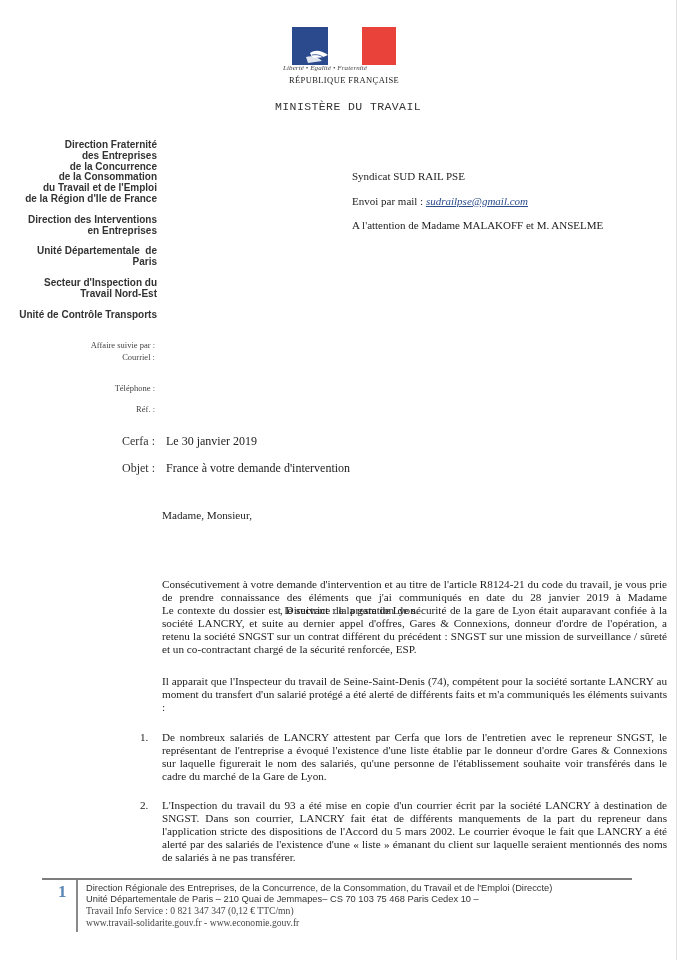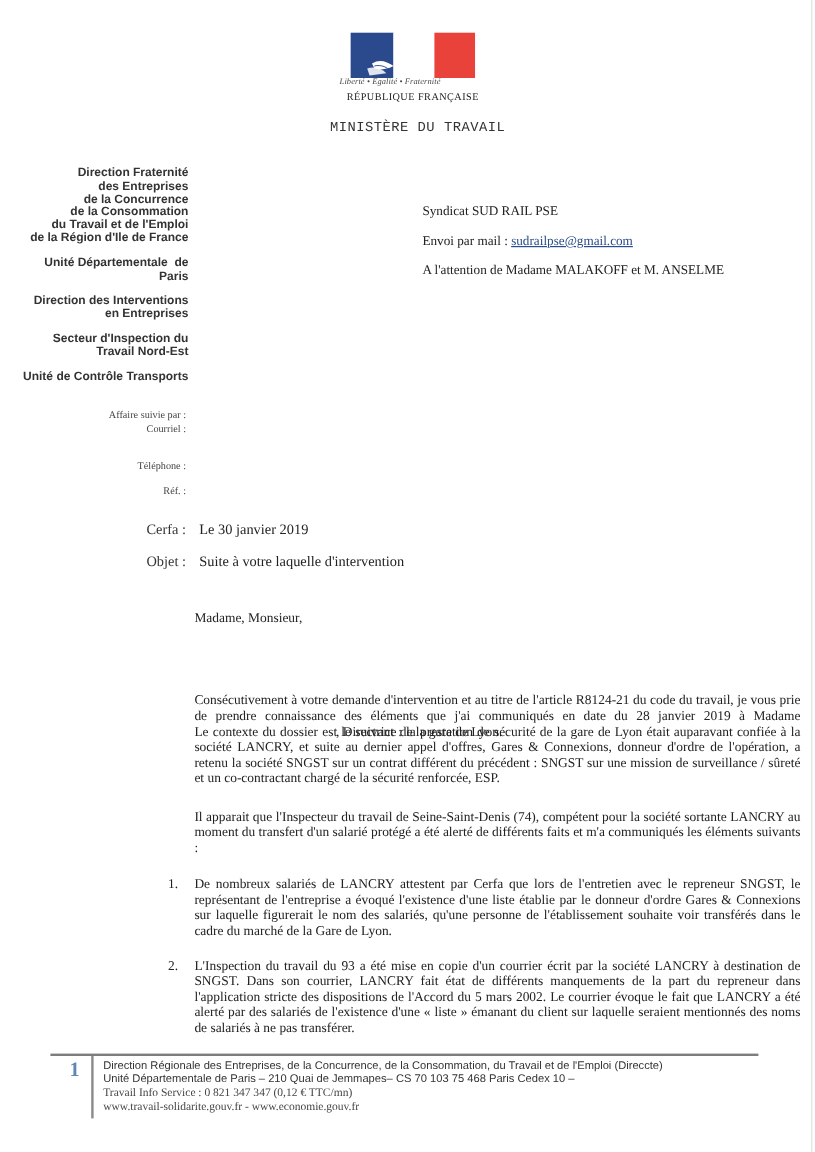--- a/index.html
+++ b/index.html
@@ -19,21 +19,21 @@
   .sidebar .grp { margin-bottom: 10px; }
   .sidebar .grp div { white-space: nowrap; }
 
   .meta { font-size: 8.5px; color: #444; text-align: right; width: 150px; left: 5px; }
 
   .label-date { left: 60px; width: 95px; text-align: right; font-size: 12px; color: #333; }
   .val-date { left: 166px; font-size: 12px; color: #222; }
 
   
   .recip { left: 352px; font-size: 11px; color: #222; }
-  .recip a { color: #2a4c8a; text-decoration: underline; }
+  .recip a { color: #2a4c8a; text-decoration: underline; font-style: italic; }
 
   
   .para { left: 162px; width: 505px; font-size: 11.2px; line-height: 13.1px; text-align: justify; color: #222; }
   .list-num { left: 140px; font-size: 11.2px; color: #222; }
   .list-text { left: 162px; width: 505px; font-size: 11.2px; line-height: 13.1px; text-align: justify; color: #222; }
   .blank { display: inline-block; width: 118px; }
 
   
   #footer-rule { left: 42px; top: 878px; width: 590px; height: 2px; background: #7d7d7d; }
   #footer-vrule { left: 76px; top: 880px; width: 2px; height: 52px; background: #8a8a8a; }
@@ -61,45 +61,45 @@
 <div class="abs sidebar sans">
   <div class="grp">
     <div>Direction Fraternité</div>
     <div>des Entreprises</div>
     <div>de la Concurrence</div>
     <div>de la Consommation</div>
     <div>du Travail et de l'Emploi</div>
     <div>de la Région d'Ile de France</div>
   </div>
   <div class="grp">
+    <div>Direction des Interventions</div>
+    <div>en Entreprises</div>
+  </div>
+  <div class="grp">
     <div style="white-space:pre">Unité Départementale  de</div>
     <div>Paris</div>
-  </div>
-  <div class="grp">
-    <div>Direction des Interventions</div>
-    <div>en Entreprises</div>
   </div>
   <div class="grp">
     <div>Secteur d'Inspection du</div>
     <div>Travail Nord-Est</div>
   </div>
   <div class="grp">
     <div>Unité de Contrôle Transports</div>
   </div>
 </div>
 
 <div class="abs meta serif" style="top:340px;">Affaire suivie par :</div>
 <div class="abs meta serif" style="top:352px;">Courriel :</div>
 <div class="abs meta serif" style="top:383px;">Téléphone :</div>
 <div class="abs meta serif" style="top:404px;">Réf. :</div>
 
 <div class="abs label-date serif" style="top:434px;">Cerfa :</div>
 <div class="abs val-date serif" style="top:434px;">Le 30 janvier 2019</div>
 <div class="abs label-date serif" style="top:461px;">Objet :</div>
-<div class="abs val-date serif" style="top:461px;">Suite à votre laquelle d'intervention</div>
+<div class="abs val-date serif" style="top:461px;">France à votre demande d'intervention</div>
 
 <div class="abs recip serif" style="top:170px;">Syndicat SUD RAIL PSE</div>
 <div class="abs recip serif" style="top:195px;">
   <span>Envoi par mail : </span><a>sudrailpse@gmail.com</a>
 </div>
 <div class="abs recip serif" style="top:219px;">A l'attention de Madame MALAKOFF et M. ANSELME</div>
 
 <div class="abs para serif" style="top:509px;">Madame, Monsieur,</div>
 
 <div class="abs para serif" style="top:545px;margin-top:33px;"><span>Consécutivement à votre demande d'intervention et au titre de l'article  R8124-21 du code du travail, je vous prie de prendre connaissance des éléments que j'ai communiqués en date du 28 janvier 2019 à Madame</span><span class="blank"></span><span>, Directrice de la gare de Lyon.</span></div>

